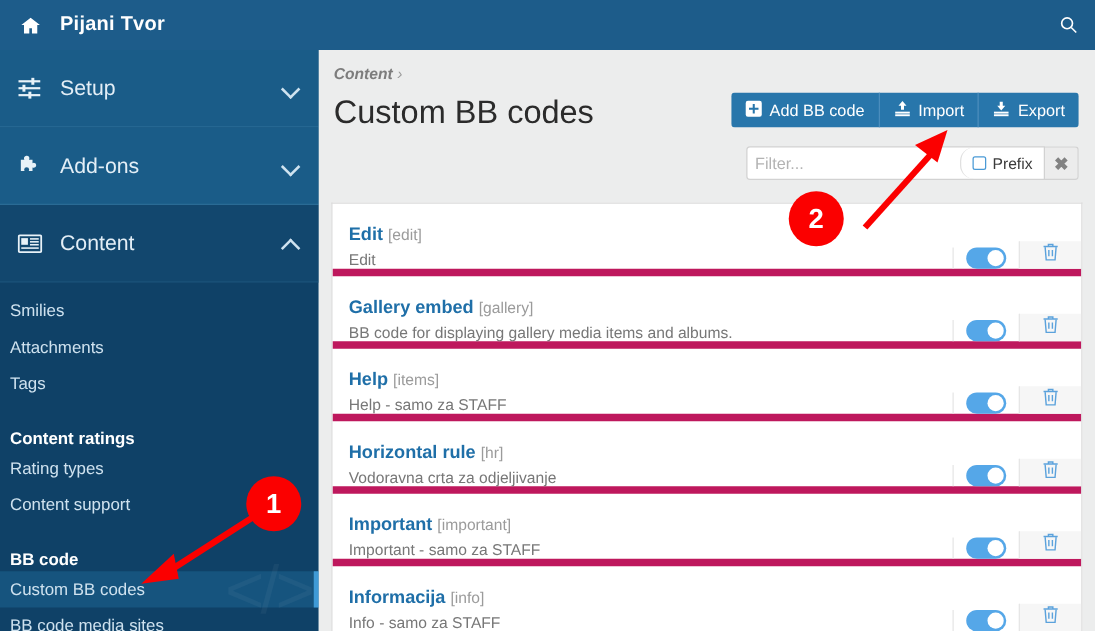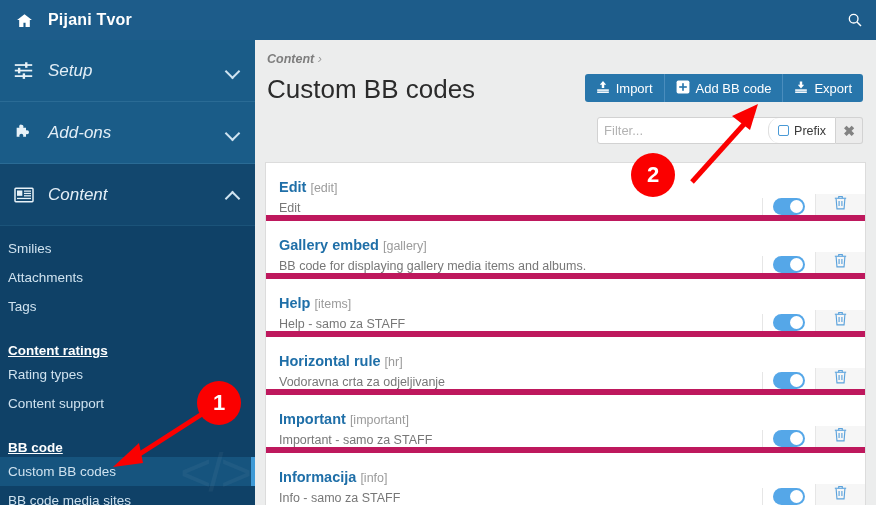--- a/index.html
+++ b/index.html
@@ -37,21 +37,20 @@
     width: 255px; height: 465px;
     background: #0f4167;
   }
   .nav-group {
     height: 62px;
     display: flex; align-items: center;
     padding: 0 14px 0 14px;
     background: #1a5c88;
     border-bottom: 1px solid #2a6b95;
     position: relative;
-    font-style: italic;
   }
   .nav-group.expanded {
     background: #12476e;
     border-bottom: 1px solid #1b5379;
   }
   .nav-group .g-icon {
     width: 34px; flex: 0 0 34px;
     display: flex; align-items: center;
   }
   .nav-group .g-icon svg { fill: #e8f2f8; }
@@ -88,21 +87,21 @@
     content: ""; position: absolute;
     right: 0; top: 0; bottom: 0; width: 4px;
     background: #3f9ad6;
   }
   .sub-head {
     height: 26px;
     display: flex; align-items: flex-end;
     padding-left: 8px; padding-bottom: 2px;
     color: #ffffff; font-size: 13.5px; font-weight: bold;
   }
-  .sub-head.spaced { margin-top: 13px; text-decoration: underline; }
+  .sub-head.spaced { margin-top: 13px; }
   .watermark {
     position: absolute; right: 6px; bottom: 6px;
     font-size: 54px; color: rgba(255,255,255,.045);
     font-family: "Liberation Sans", sans-serif;
     letter-spacing: -3px; pointer-events: none;
     line-height: 1;
   }
 
   
   .main {
@@ -324,36 +323,36 @@
       <span class="sep">›</span>
     </div>
 
     <div class="title-row">
       <div class="page-title">Custom BB codes</div>
 
       <div class="btn-group">
         <div class="btn">
           <span>
             <svg viewBox="0 0 24 24" width="14" height="14">
+              <rect x="1" y="1" width="22" height="22" rx="3"></rect>
+              <rect x="10.6" y="5.5" width="2.8" height="13" fill="#2876ab"></rect>
+              <rect x="5.5" y="10.6" width="13" height="2.8" fill="#2876ab"></rect>
+            </svg>
+          </span>
+          <span>Add BB code</span>
+        </div>
+        <div class="btn">
+          <span>
+            <svg viewBox="0 0 24 24" width="14" height="14">
               <path d="M12 1.5 6.5 8h3.4v5.5h4.2V8h3.4z"></path>
               <rect x="2" y="16" width="20" height="2.6"></rect>
               <rect x="2" y="19.6" width="20" height="2.6"></rect>
             </svg>
           </span>
           <span>Import</span>
-        </div>
-        <div class="btn">
-          <span>
-            <svg viewBox="0 0 24 24" width="14" height="14">
-              <rect x="1" y="1" width="22" height="22" rx="3"></rect>
-              <rect x="10.6" y="5.5" width="2.8" height="13" fill="#2876ab"></rect>
-              <rect x="5.5" y="10.6" width="13" height="2.8" fill="#2876ab"></rect>
-            </svg>
-          </span>
-          <span>Add BB code</span>
         </div>
         <div class="btn">
           <span>
             <svg viewBox="0 0 24 24" width="14" height="14">
               <path d="M12 14.5 17.5 8h-3.4V2.5H9.9V8H6.5z"></path>
               <rect x="2" y="16" width="20" height="2.6"></rect>
               <rect x="2" y="19.6" width="20" height="2.6"></rect>
             </svg>
           </span>
           <span>Export</span>

